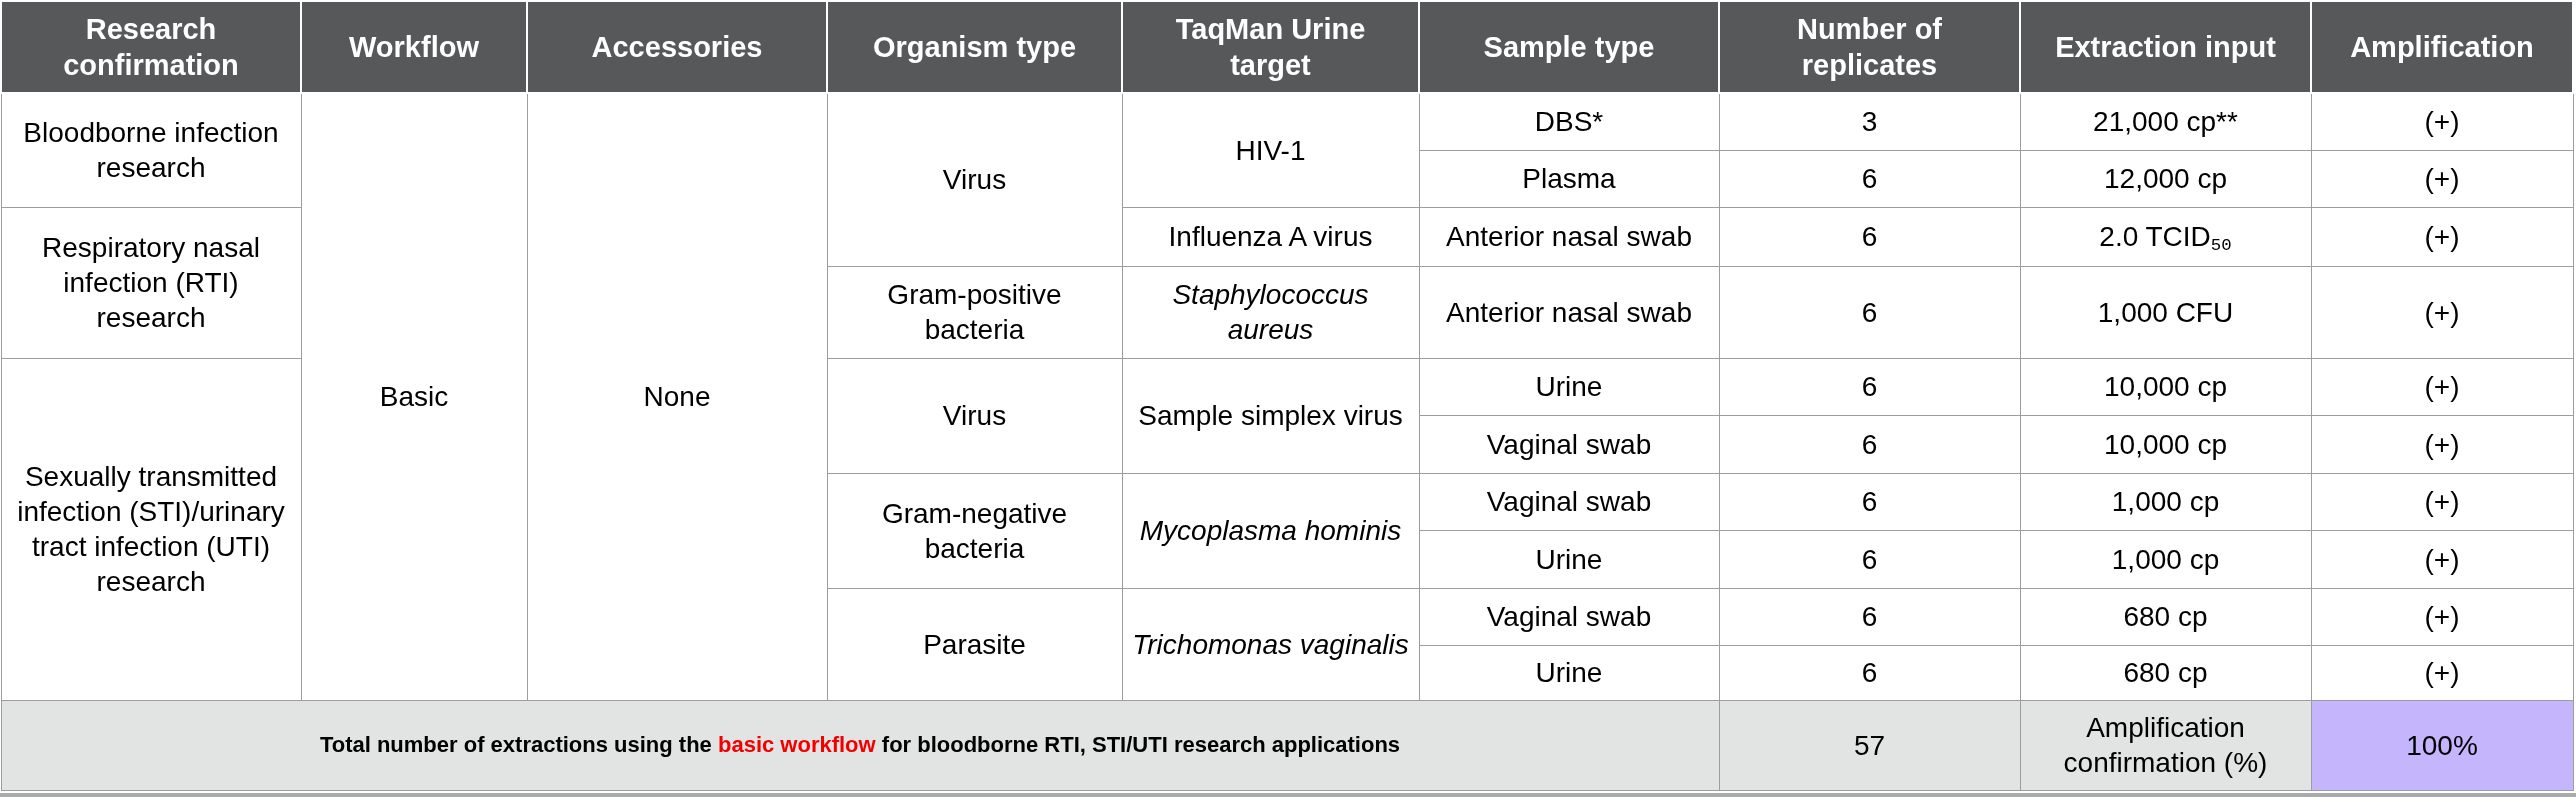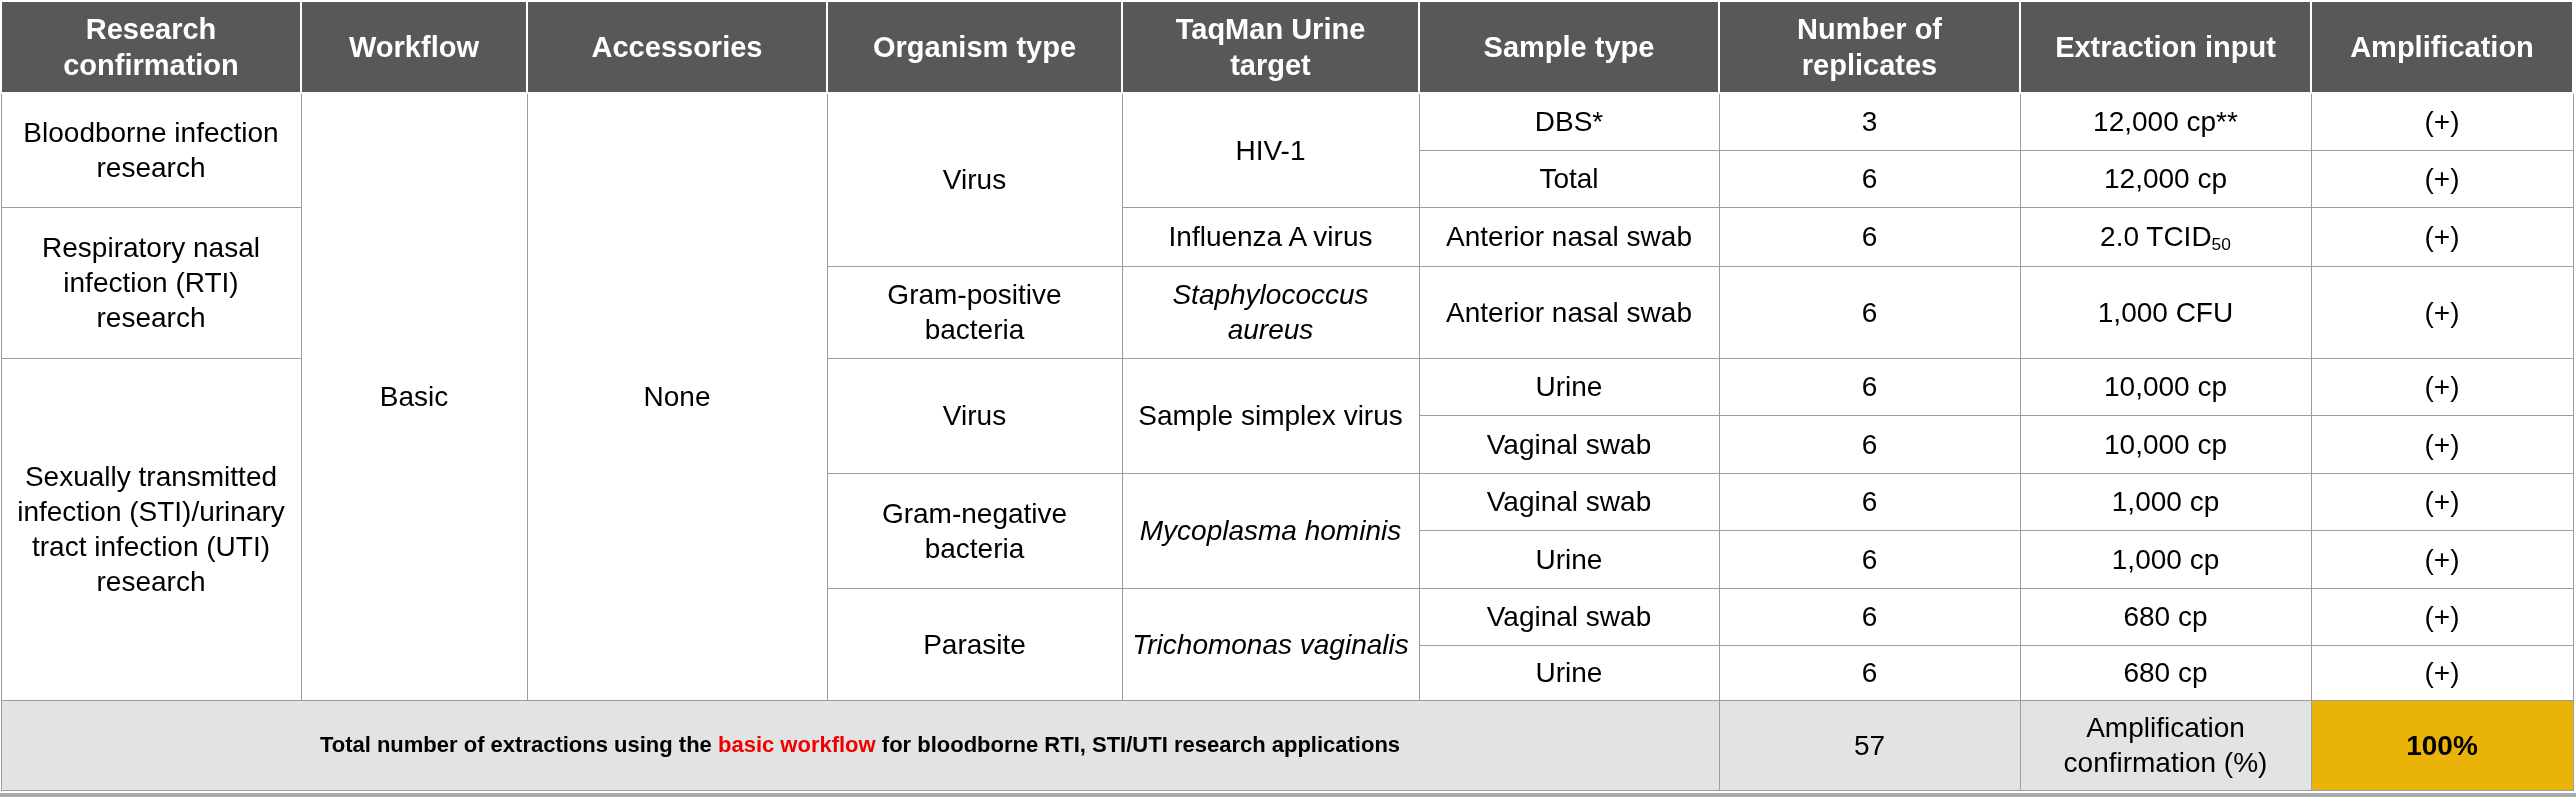--- a/index.html
+++ b/index.html
@@ -48,25 +48,25 @@
   td.italic { font-style: italic; }
   tr.footer-row td {
     background: #e2e3e3;
     font-size: 28px;
   }
   tr.footer-row td.total-label-cell {
     font-weight: bold;
     font-size: 22px;
   }
   tr.footer-row td.amp-cell {
-    background: #eab308;
-    font-weight: bold;
+    background: #c4b5fd;
+    font-weight: normal;
   }
   .red-text { color: #f20000; }
-  sub.tcid-sub { font-size: 0.62em; vertical-align: baseline; position: relative; top: 0.25em; }
+  sub.tcid-sub { font-size: 0.62em; vertical-align: baseline; position: relative; top: 0.25em; font-family: Liberation Mono, monospace; }
   .bottom-line {
     position: absolute;
     left: 0;
     top: 793px;
     width: 2576px;
     height: 3.7px;
     background: #a9acac;
   }
 </style>
 </head>
@@ -98,25 +98,25 @@
       <th>Amplification</th>
     </tr>
     <tr style="height:57px">
       <td class="app-cell" rowspan="2">Bloodborne infection research</td>
       <td rowspan="10">Basic</td>
       <td rowspan="10">None</td>
       <td rowspan="3">Virus</td>
       <td rowspan="2">HIV-1</td>
       <td>DBS*</td>
       <td>3</td>
-      <td>12,000 cp**</td>
+      <td>21,000 cp**</td>
       <td class="amp-cell">(+)</td>
     </tr>
     <tr style="height:57px">
-      <td>Total</td>
+      <td>Plasma</td>
       <td>6</td>
       <td>12,000 cp</td>
       <td class="amp-cell">(+)</td>
     </tr>
     <tr style="height:59px">
       <td class="app-cell" rowspan="2">Respiratory nasal infection (RTI) research</td>
       <td>Influenza A virus</td>
       <td>Anterior nasal swab</td>
       <td>6</td>
       <td><span>2.0 TCID</span><sub class="tcid-sub">50</sub></td>

